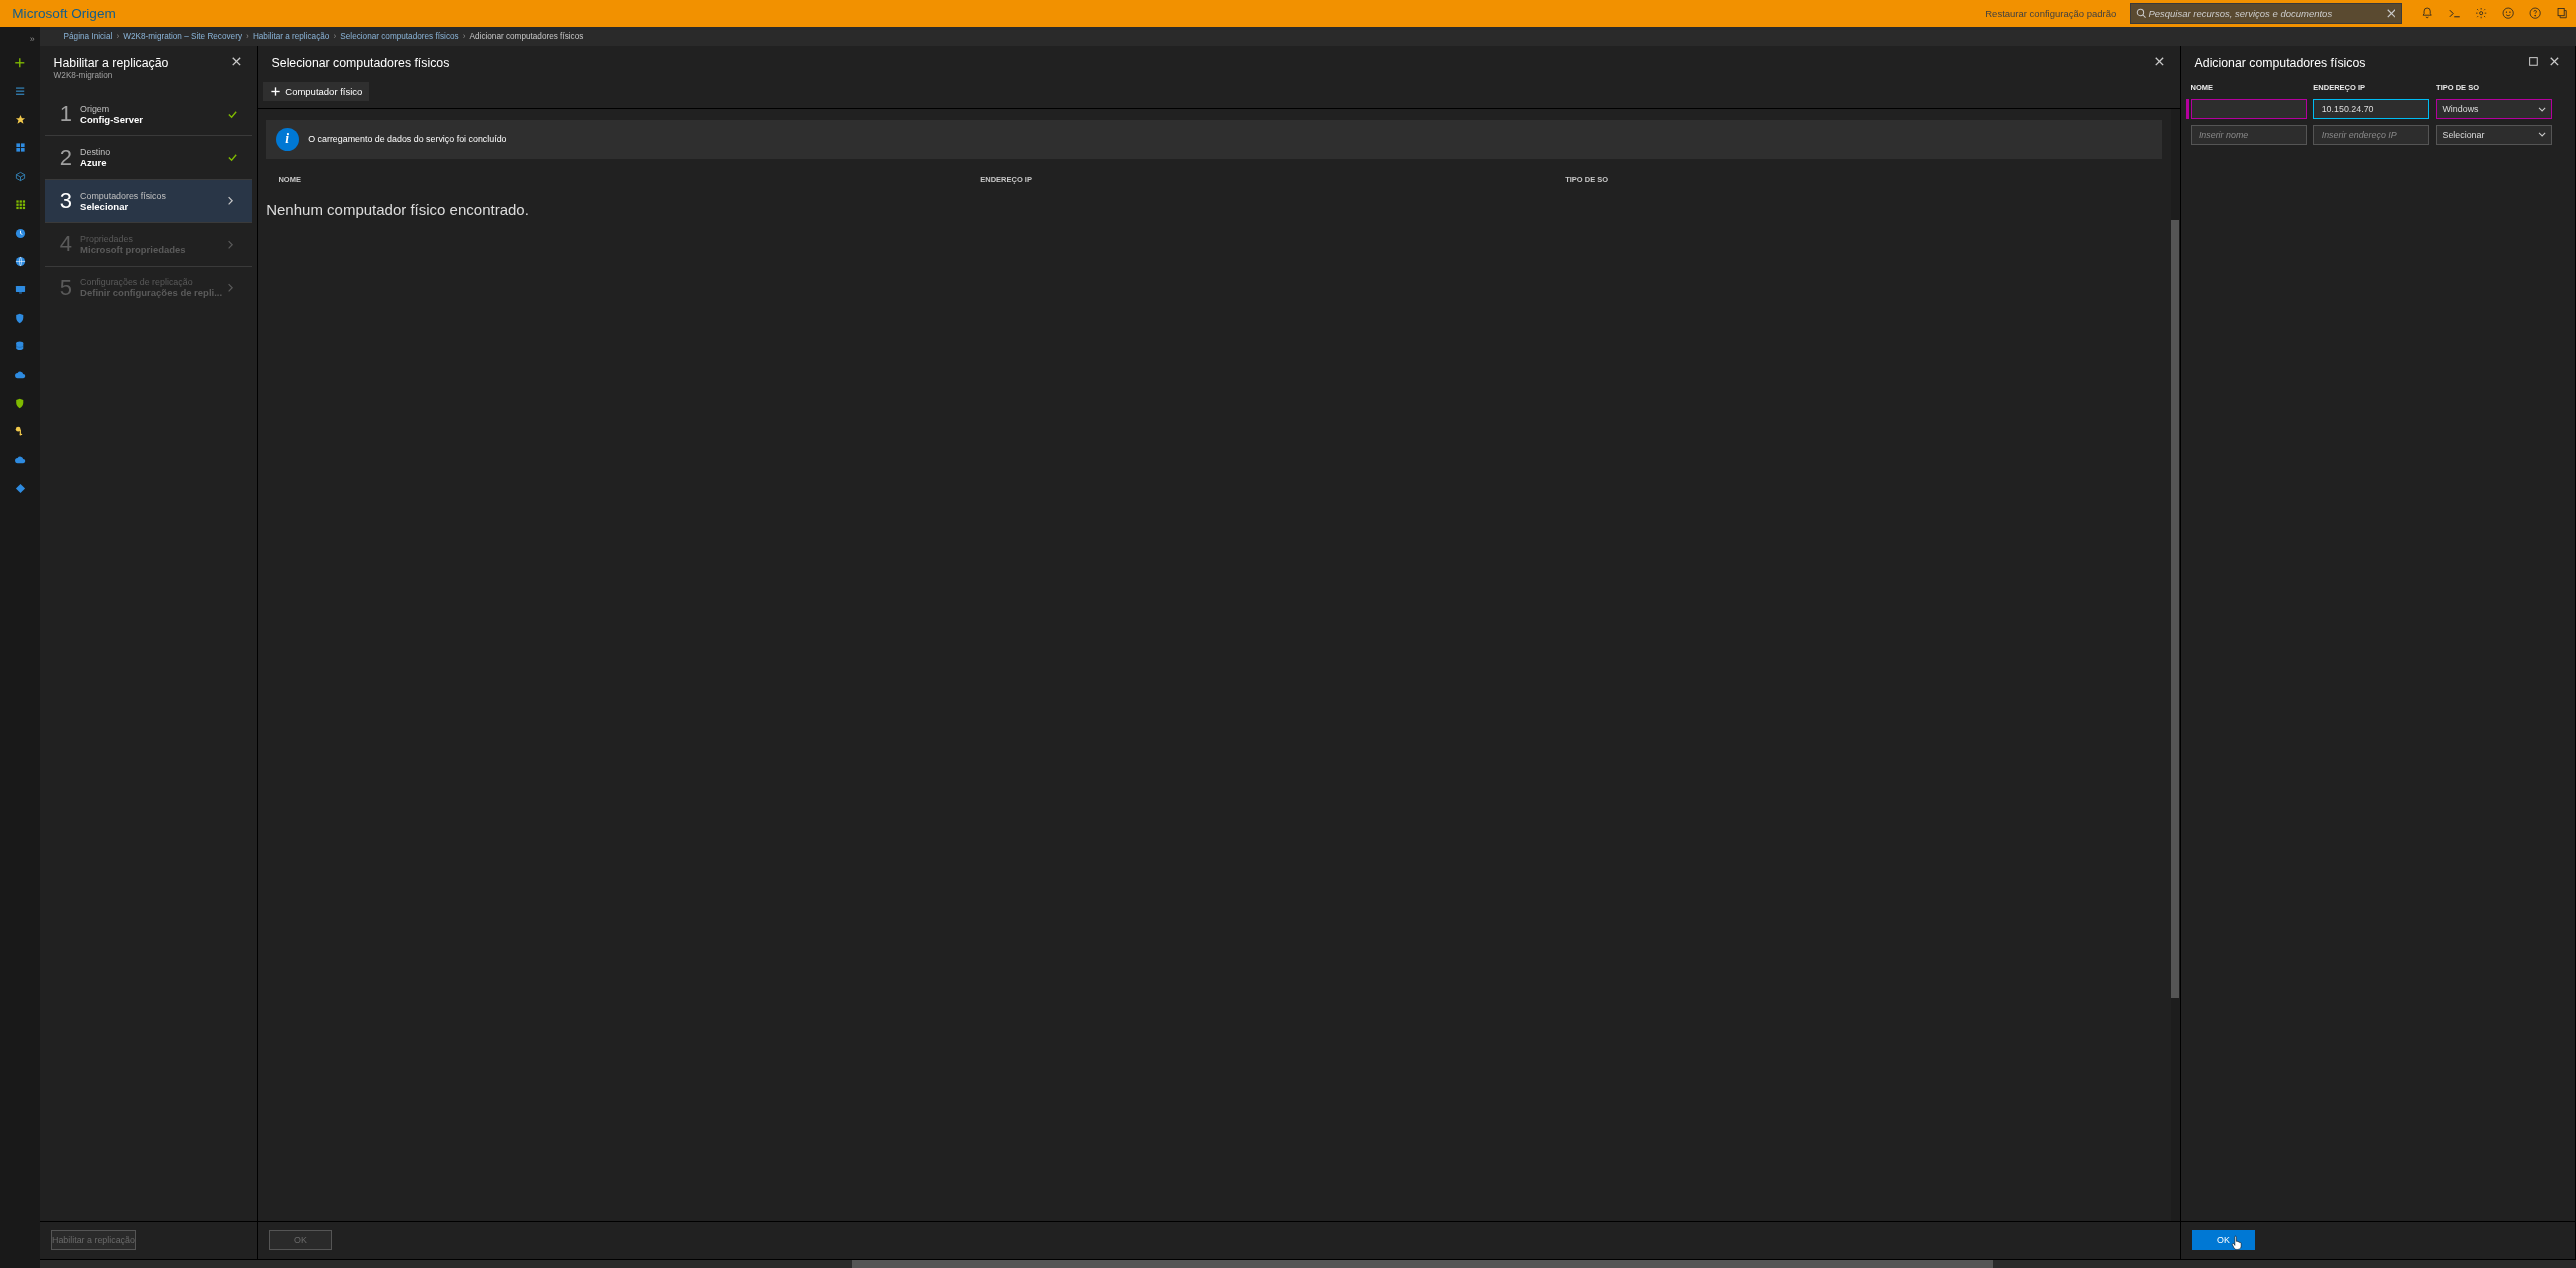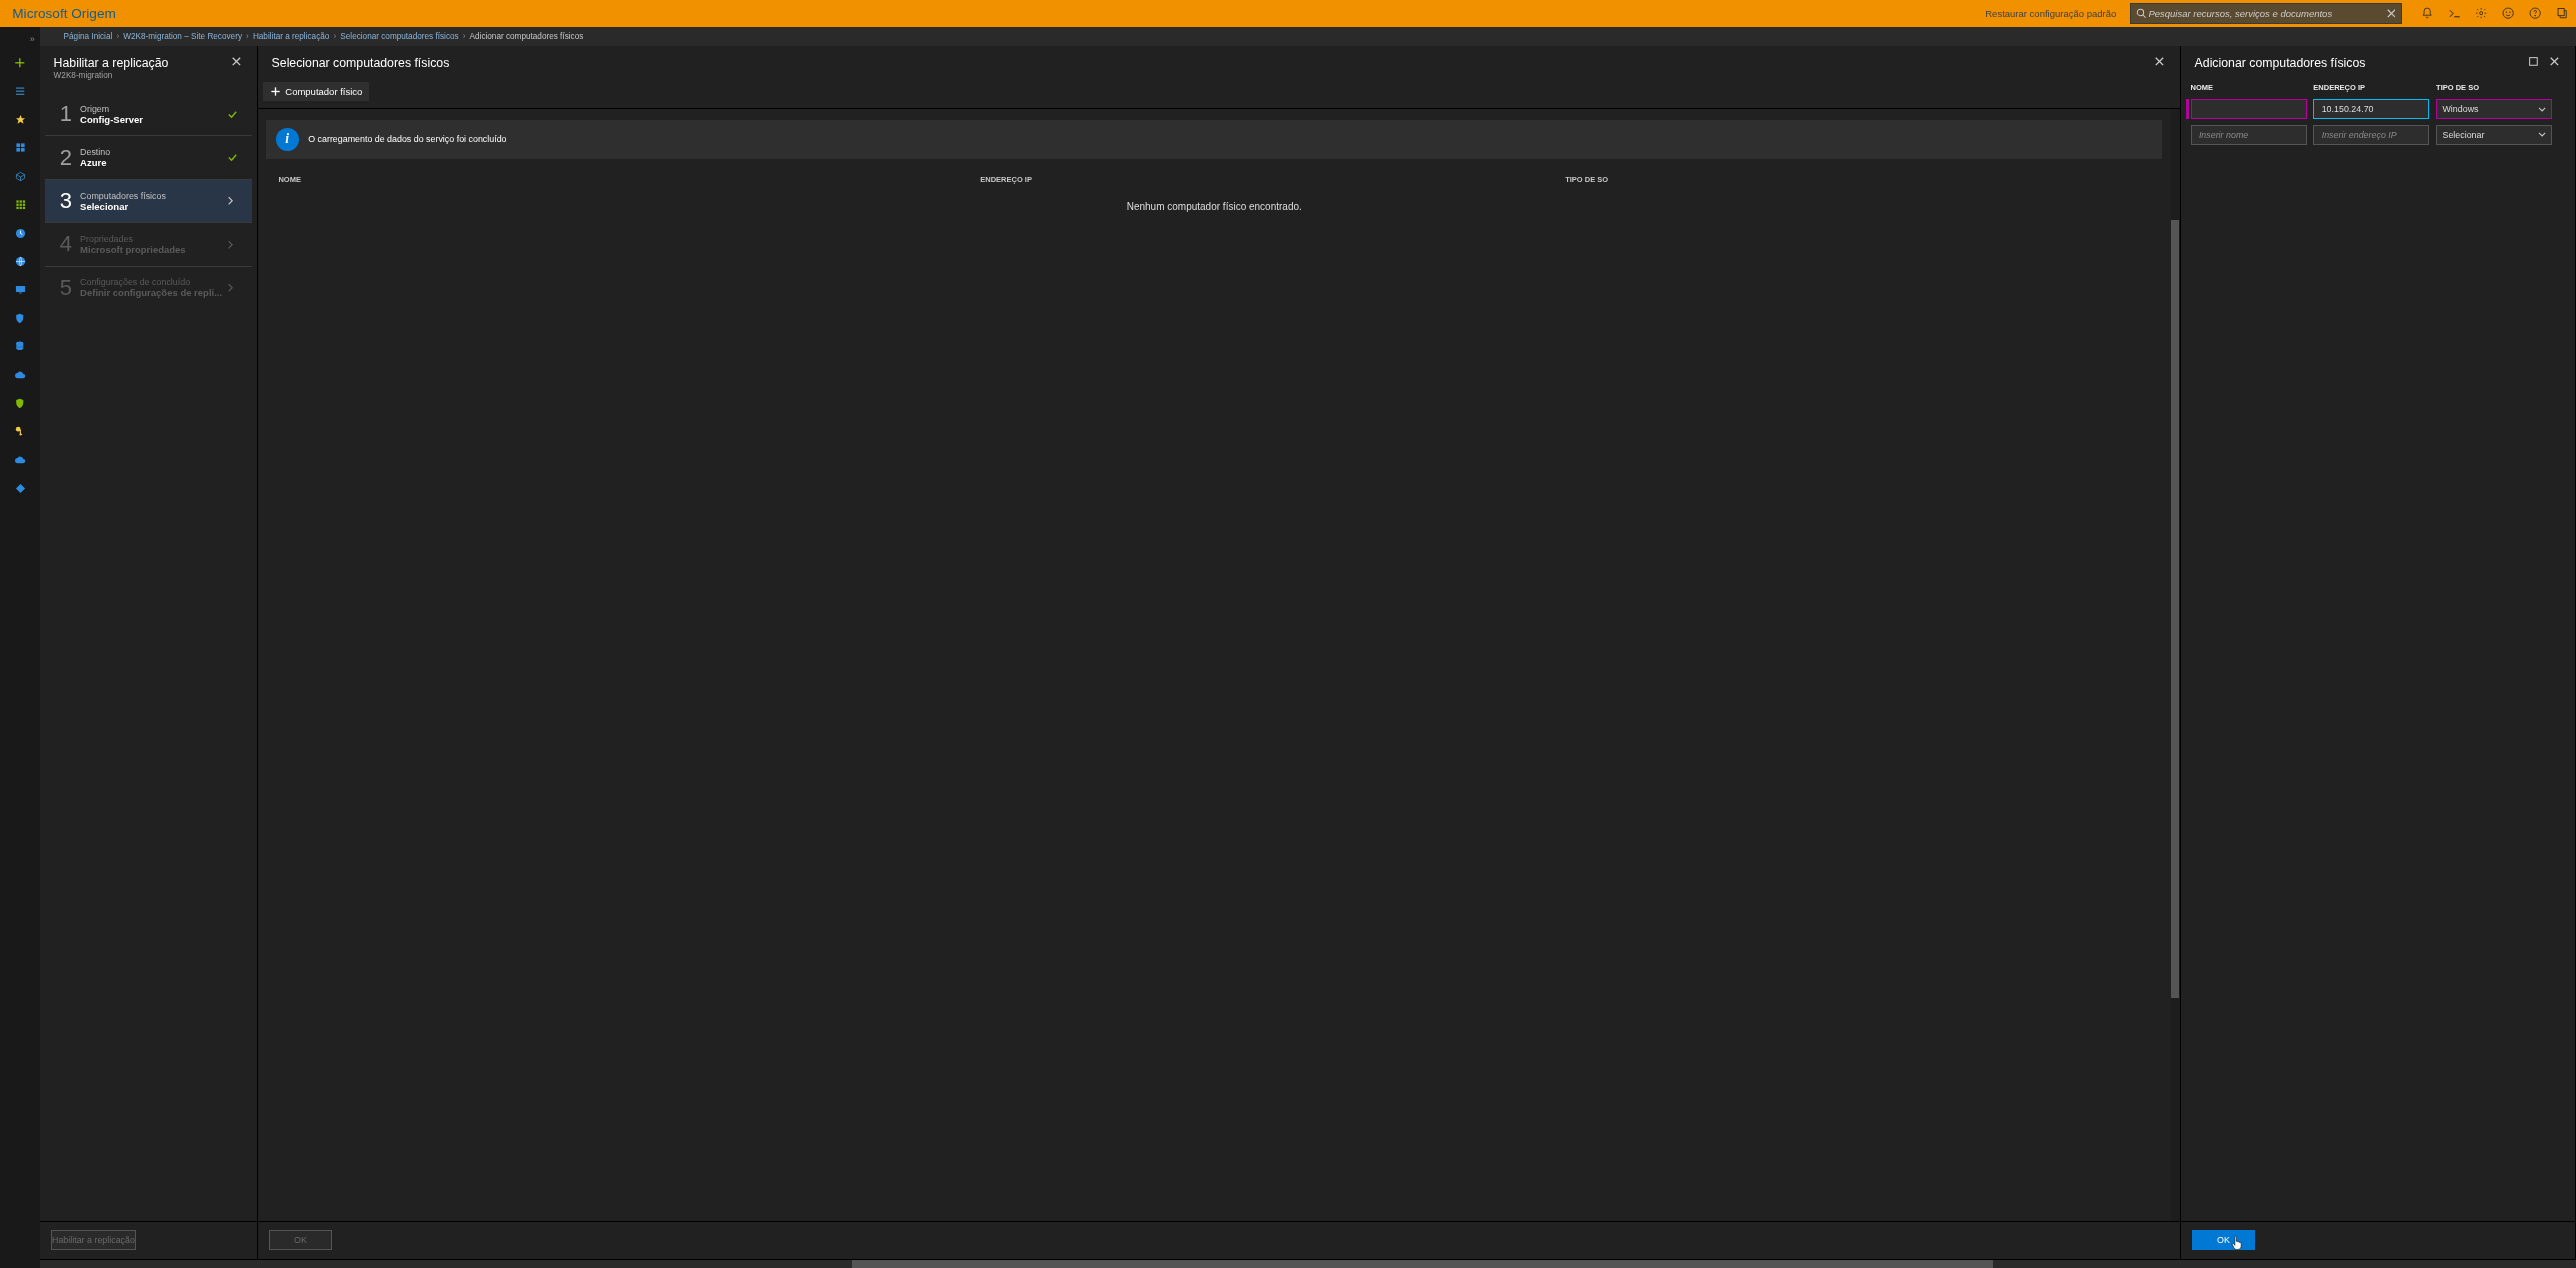--- a/index.html
+++ b/index.html
@@ -209,21 +209,21 @@
     color:#fff;font-weight:700;font-family:Georgia,serif;font-style:italic;font-size:13.6px;
   }
   .tbl-head {
     display:grid;
     grid-template-columns: 1.2fr 1fr 1fr;
     padding:5.4px 20.4px;
     font-size:7.5px;
     color:#c8c8c8;
     font-weight:600;
   }
-  .tbl-empty { padding:11px 8.2px; font-size:10px; color:#ddd;text-align:center; }
+  .tbl-empty { padding:11px 8.2px; font-size:15px; color:#ddd; }
 
   
   .form-head {
     display:grid;
     grid-template-columns: 116px 116px 116px;
     gap:6.8px;
     padding:6.8px 9.5px 4.1px 9.5px;
     font-size:7.5px;
     font-weight:700;
     color:#eaeaea;
@@ -546,21 +546,21 @@
             </div>
             <div class="status chev">
                 <svg width="6.8" height="9.5" viewBox="0 0 10 16" fill="none" stroke="#5a5a5a" stroke-width="2">
                   <polyline points="2,2 8,8 2,14"></polyline>
                 </svg>
               </div>
           </div>
           <div class="step disabled">
             <div class="stepnum">5</div>
             <div class="labels">
-              <div class="l1">Configurações de concluído</div>
+              <div class="l1">Configurações de replicação</div>
               <div class="l2">Definir configurações de repli...</div>
             </div>
             <div class="status chev">
                 <svg width="6.8" height="9.5" viewBox="0 0 10 16" fill="none" stroke="#5a5a5a" stroke-width="2">
                   <polyline points="2,2 8,8 2,14"></polyline>
                 </svg>
               </div>
           </div>
         </div>
 

